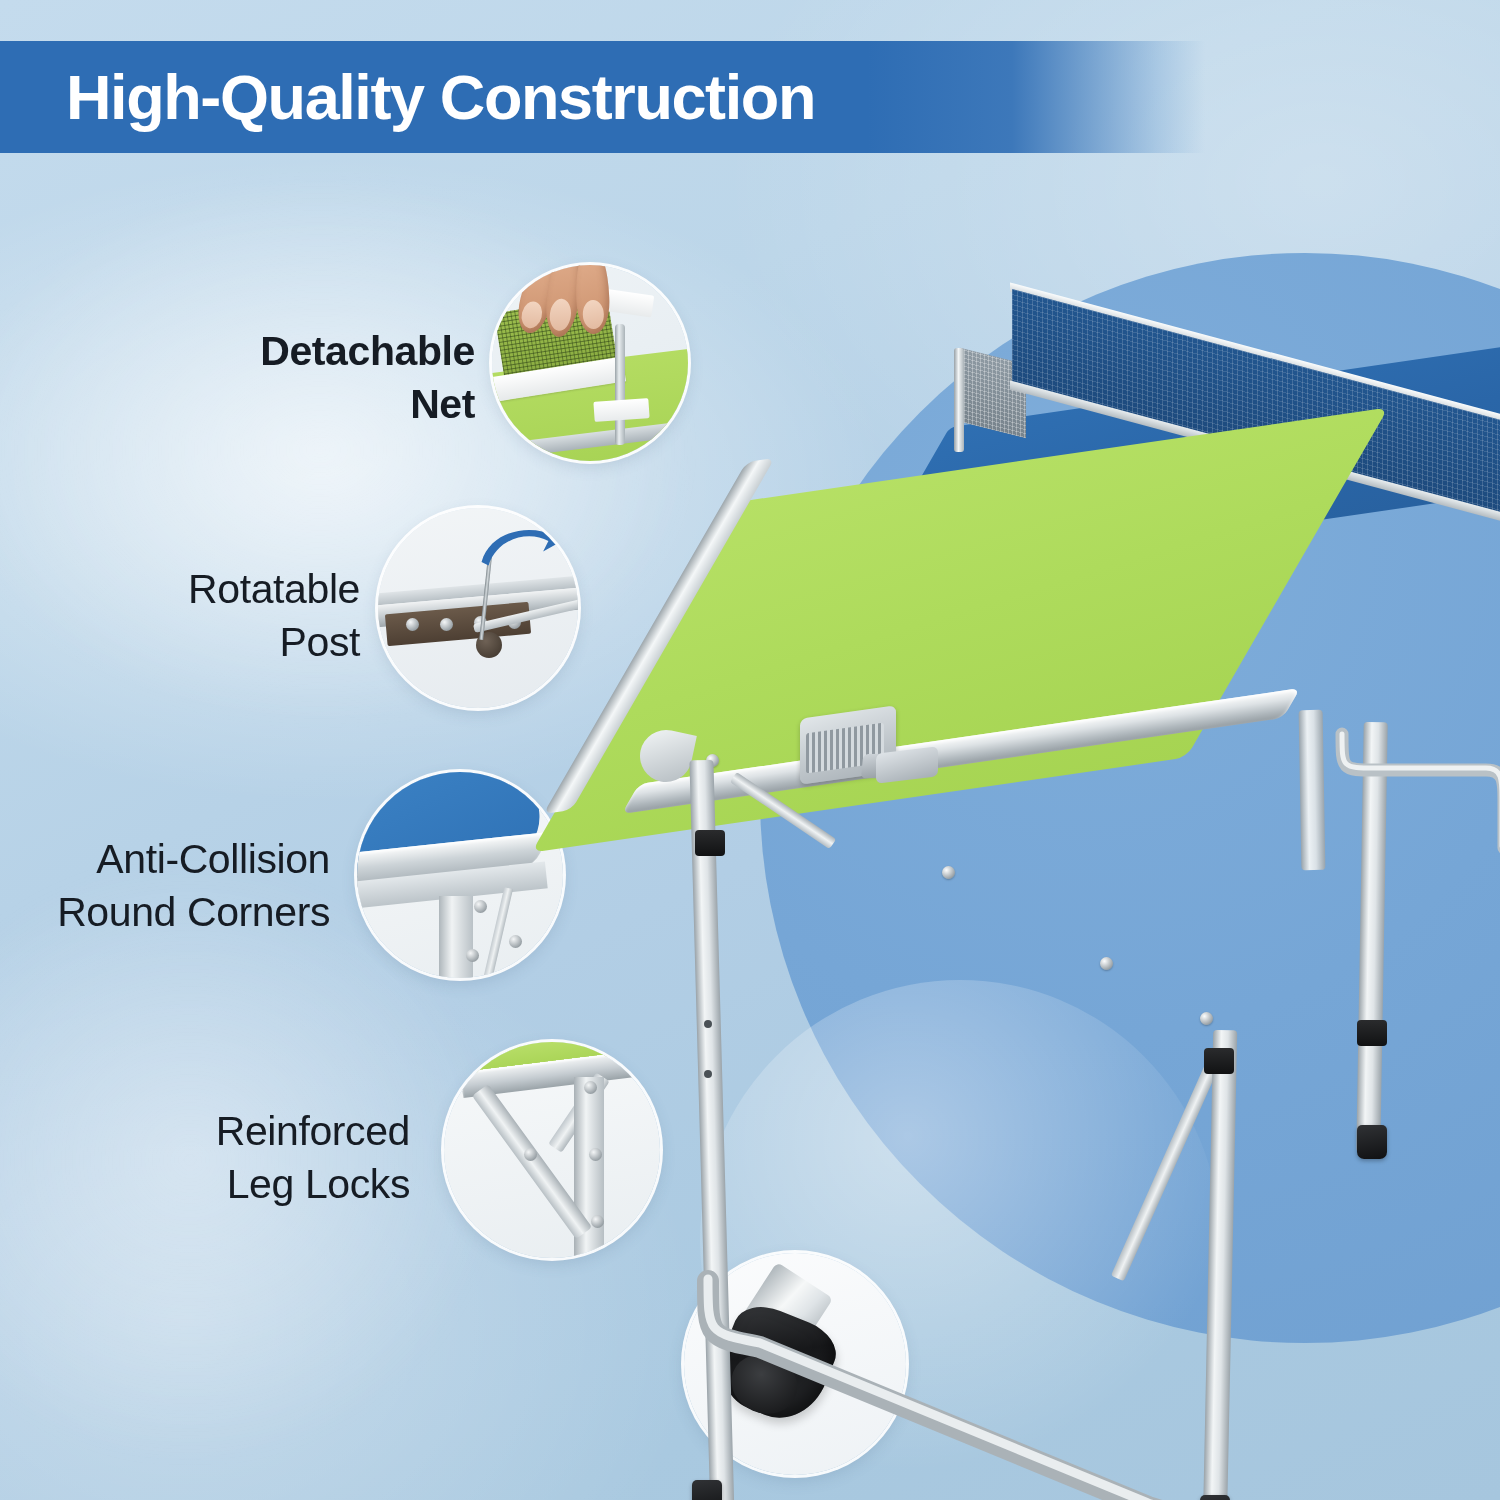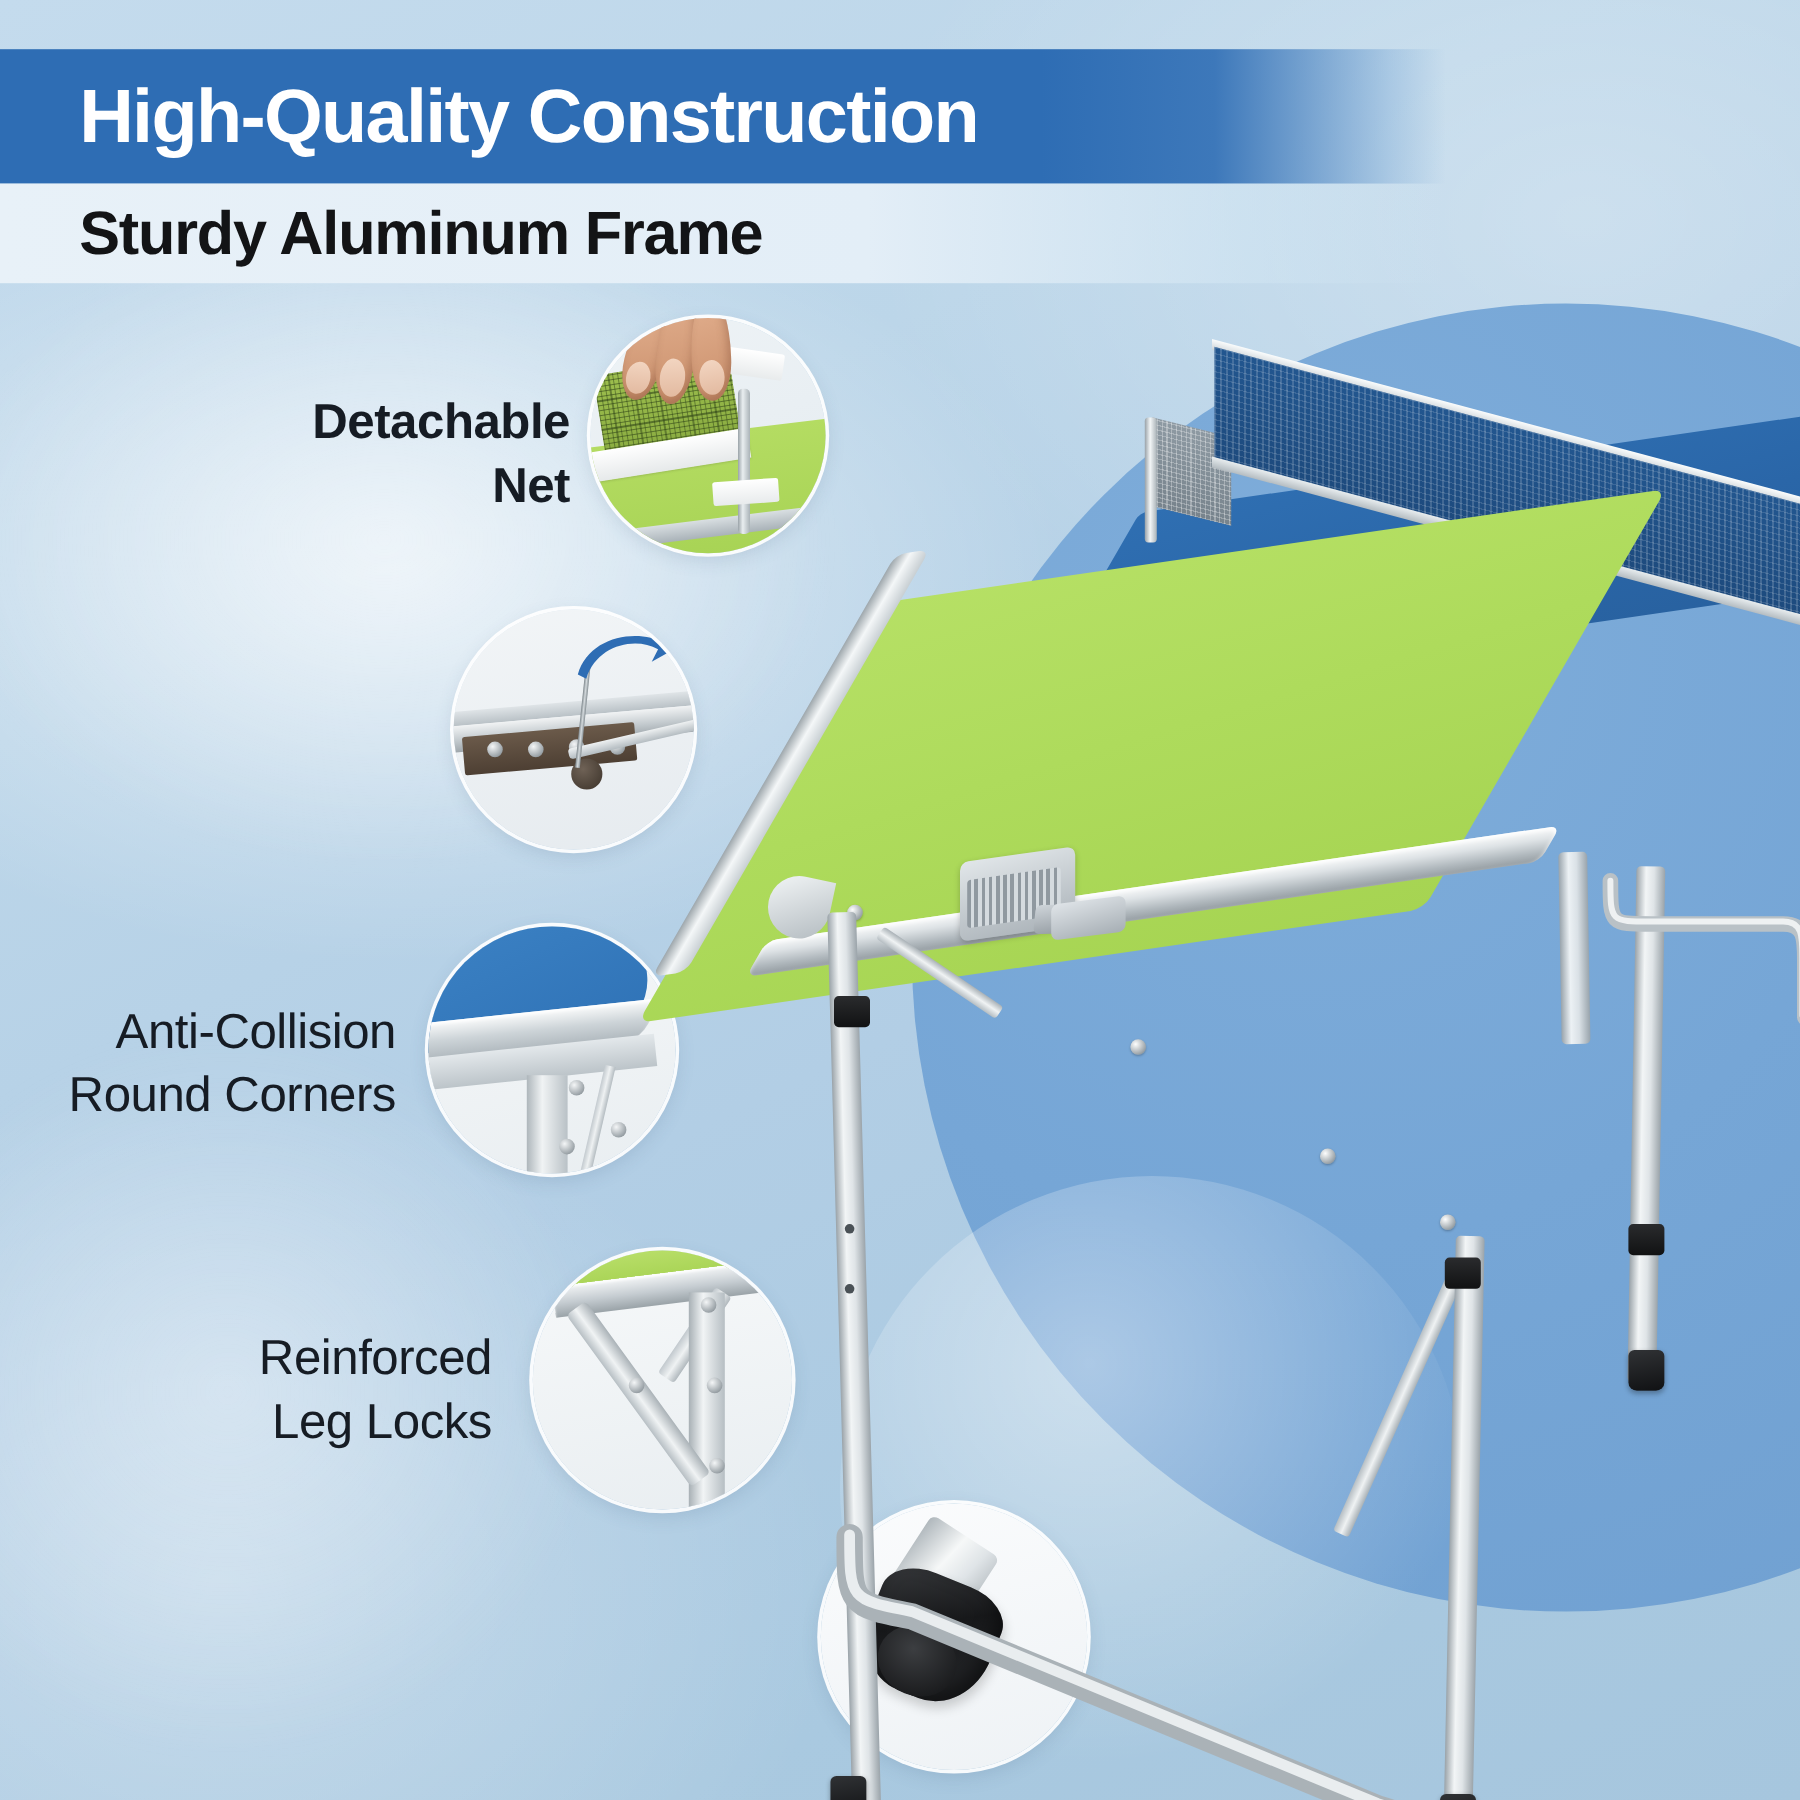--- a/index.html
+++ b/index.html
@@ -323,27 +323,26 @@
   <div class="bg-base"></div>
   <div class="bg-wisp"></div>
   <div class="bg-wisp2"></div>
   <div class="deco-circle"></div>
   <div class="deco-circle-soft"></div>
 
   <div class="header">
     <div class="banner">
       <div class="banner-title">High-Quality Construction</div>
     </div>
-    <div class="subbanner">
-      <div class="banner-sub">Sturdy Aluminum Frame</div>
-    </div>
   </div>
 
   <div class="flabel" id="lbl-net">Detachable
 Net</div>
+  <div class="flabel" id="lbl-post">Rotatable
+Post</div>
   <div class="flabel" id="lbl-legs">Reinforced
 Leg Locks</div>
   <div class="flabel" id="lbl-corner">Anti-Collision
 Round Corners</div>
 
   <div class="inset" id="ins-net">
     <div class="fill net-bg"></div>
     <div class="net-table"></div>
     <div class="net-edge"></div>
     <div class="net-mesh"></div>

